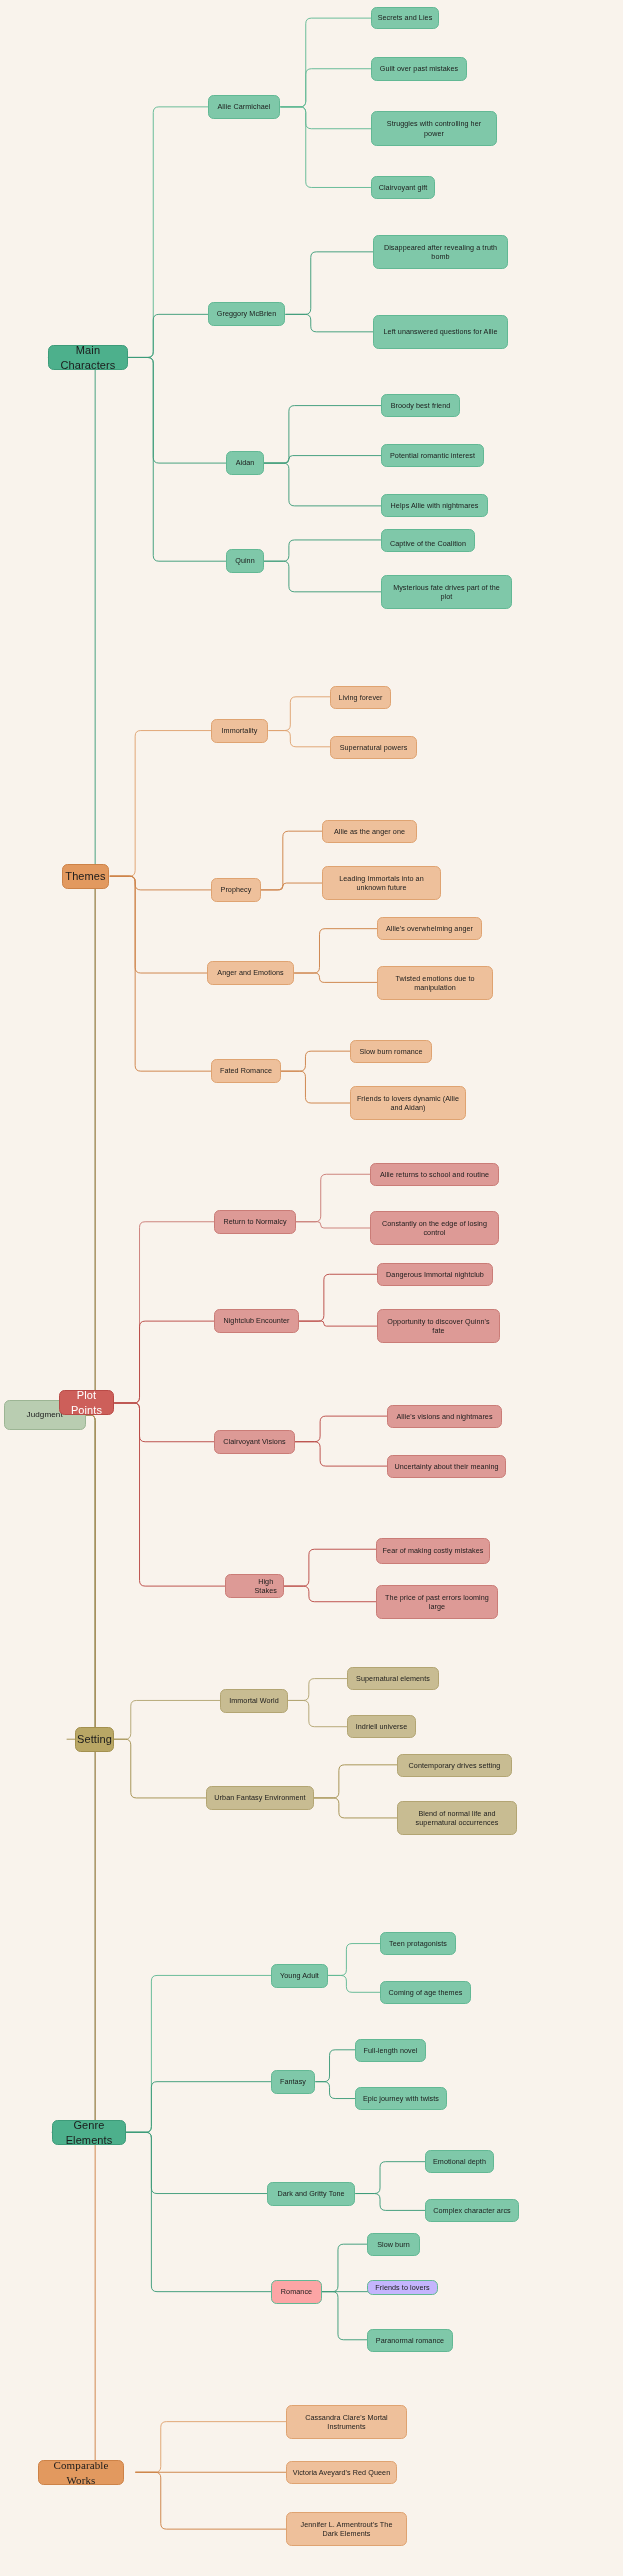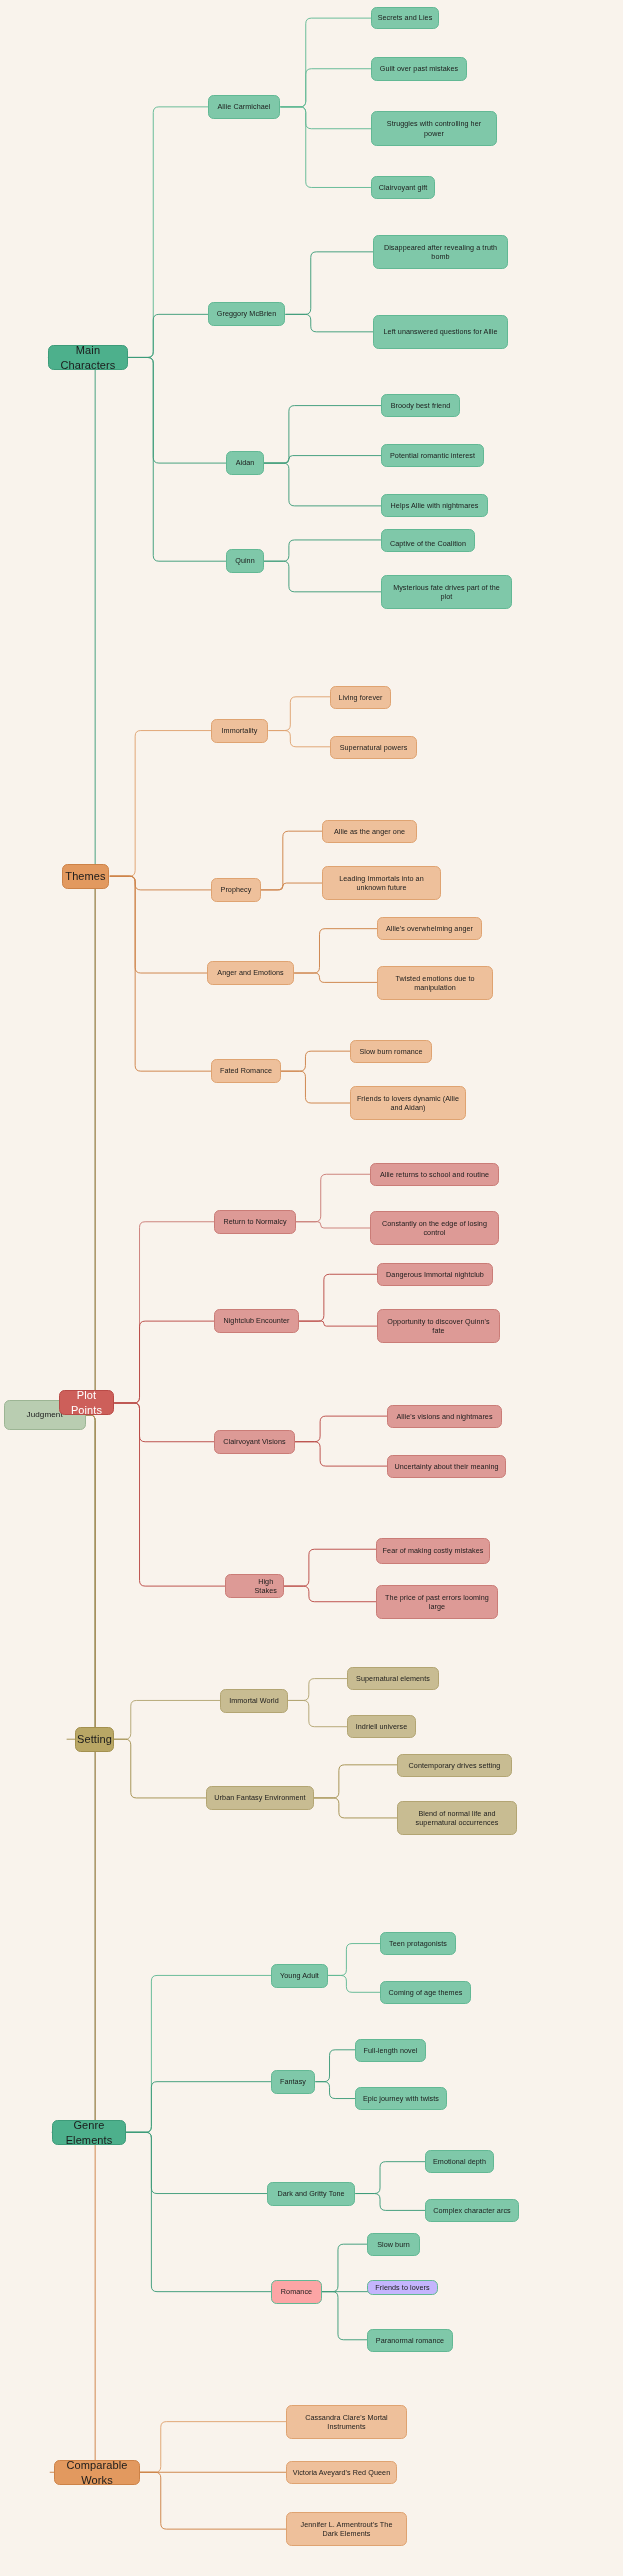--- a/index.html
+++ b/index.html
@@ -317,21 +317,21 @@
       </div>
       <div class="node level3" style="left: 367px; top: 2233px; width: 53px; height: 22.5px; background: rgb(127, 200, 169); border: 0.6px solid rgb(98, 184, 148);">
         <span>Slow burn</span>
       </div>
       <div class="node level3" style="left: 367px; top: 2280px; width: 71px; height: 15px; background: #c4b5fd; border: 0.6px solid rgb(98, 184, 148);">
         <span>Friends to lovers</span>
       </div>
       <div class="node level3" style="left: 367px; top: 2329px; width: 86px; height: 22.5px; background: rgb(127, 200, 169); border: 0.6px solid rgb(98, 184, 148);">
         <span>Paranormal romance</span>
       </div>
-      <div class="node level1" style="left: 54px; top: 2460px; width: 86px; height: 25px; background: rgb(226, 153, 95); border: 0.6px solid rgb(205, 130, 71);">
+      <div class="node level1" style="left: 38px; top: 2460px; width: 86px; height: 25px; background: rgb(226, 153, 95); border: 0.6px solid rgb(205, 130, 71); font-family: Liberation Serif, serif;">
         <span>Comparable Works</span>
       </div>
       <div class="node level2" style="left: 286px; top: 2405px; width: 121px; height: 34px; background: rgb(238, 192, 155); border: 0.6px solid rgb(223, 163, 113);">
         <span>Cassandra Clare's Mortal Instruments</span>
       </div>
       <div class="node level2" style="left: 286px; top: 2461px; width: 111px; height: 22.5px; background: rgb(238, 192, 155); border: 0.6px solid rgb(223, 163, 113);">
         <span>Victoria Aveyard's Red Queen</span>
       </div>
       <div class="node level2" style="left: 286px; top: 2512px; width: 121px; height: 34px; background: rgb(238, 192, 155); border: 0.6px solid rgb(223, 163, 113);">
         <span>Jennifer L. Armentrout's The Dark Elements</span>

